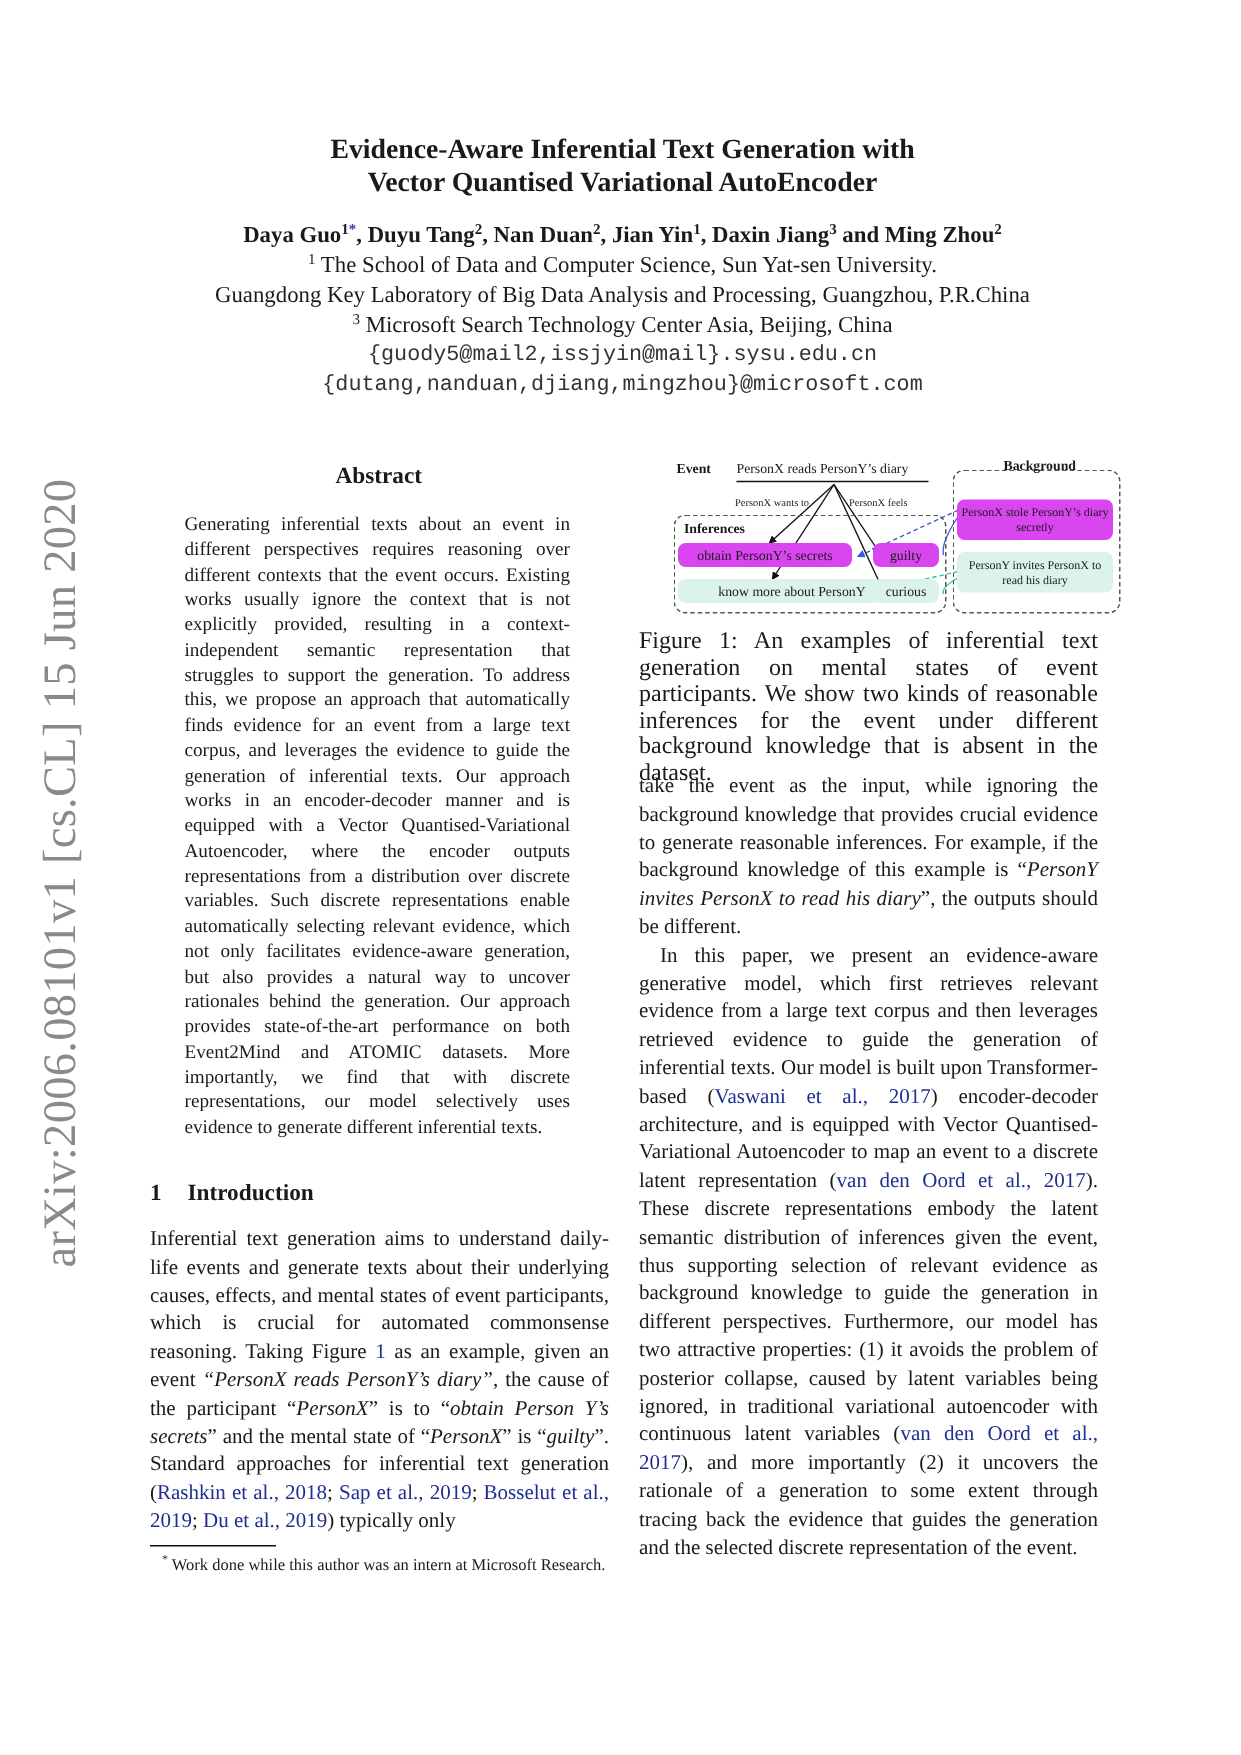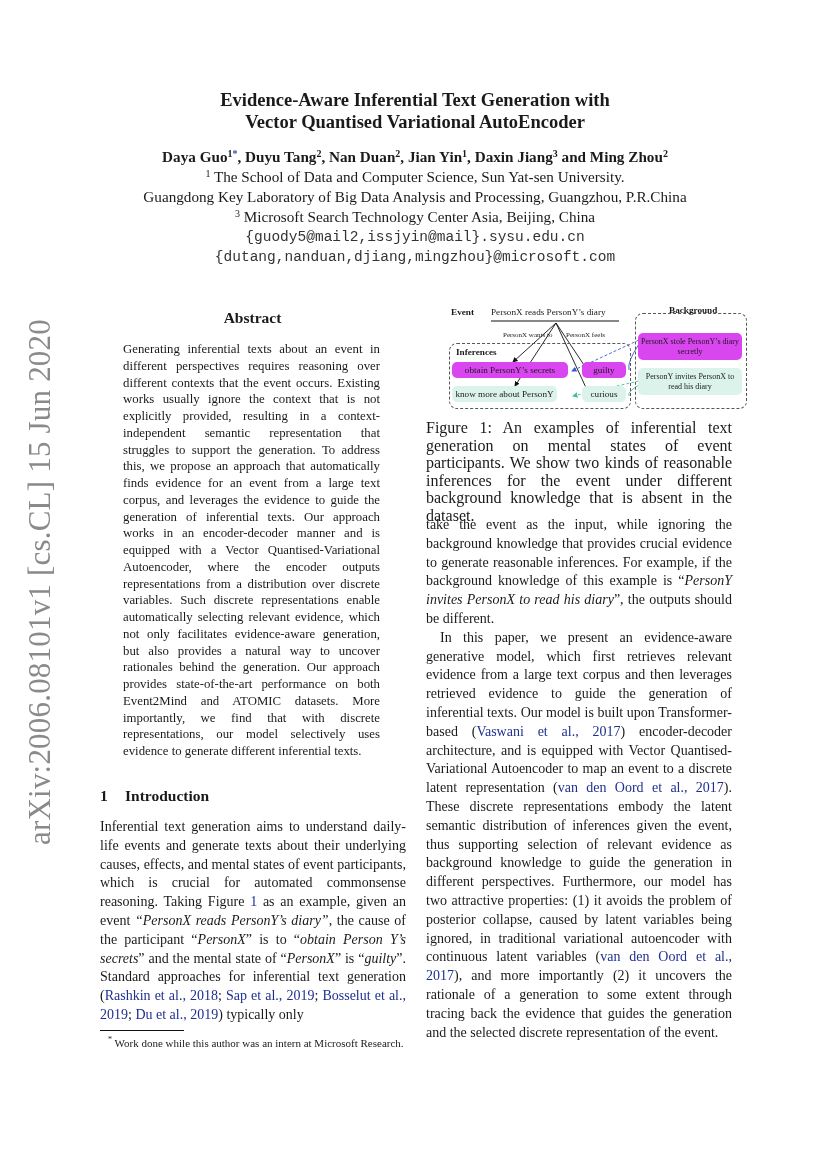--- a/index.html
+++ b/index.html
@@ -93,26 +93,26 @@
     <line x1="111" y1="21" x2="70" y2="84" stroke="#111" stroke-width="0.9" marker-end="url(#ah)"></line>
     <line x1="111" y1="21" x2="141" y2="66" stroke="#111" stroke-width="0.9" marker-end="url(#ah)"></line>
     <line x1="111" y1="21" x2="143" y2="90" stroke="#111" stroke-width="0.9" marker-end="url(#ah)"></line>
     <line x1="194" y1="38" x2="127" y2="69" stroke="#3a5bd0" stroke-width="0.9" stroke-dasharray="3,2" marker-end="url(#ahb)"></line>
     <path d="M194 42 Q182 60 184 68" stroke="#3a5bd0" stroke-width="0.9" fill="none"></path>
     <line x1="194" y1="79" x2="128" y2="94" stroke="#3cc39a" stroke-width="0.9" stroke-dasharray="3,2" marker-end="url(#ahg)"></line>
     <path d="M194 83 Q182 90 184 94" stroke="#3cc39a" stroke-width="0.9" fill="none"></path>
   </svg>
   <div class="lbl bold" style="left:6px;top:5px;">Event</div>
   <div class="lbl" style="left:46px;top:5px;">PersonX reads PersonY’s diary</div>
-  <div class="lbl small" style="left:38px;top:29px;padding-left:20px;">PersonX wants to</div>
+  <div class="lbl small" style="left:25px;top:29px;padding-left:20px;">PersonX wants to</div>
   <div class="lbl small" style="left:121px;top:29px;">PersonX feels</div>
   <div class="dash" style="left:4px;top:41px;width:180px;height:64px;"></div>
   <div class="lbl bold" style="left:11px;top:45px;">Inferences</div>
   <div class="box blue" style="left:7px;top:60px;width:116px;height:16px;">obtain PersonY’s secrets</div>
-  <div class="box green" style="left:7px;top:84px;width:105px;height:16px;">know more about PersonY</div>
+  <div class="box green" style="left:7px;top:84px;width:118px;height:16px;padding-left:17px;">know more about PersonY</div>
   <div class="box blue" style="left:137px;top:60px;width:44px;height:16px;">guilty</div>
   <div class="box green" style="left:137px;top:84px;width:44px;height:16px;">curious</div>
   <div class="dash" style="left:190px;top:11px;width:110px;height:94px;"></div>
   <div class="lbl bold" style="left:224px;top:3px;">Background</div>
   <div class="box blue" style="left:193px;top:31px;width:104px;height:27px;font-size:8px;line-height:10px;">PersonX stole PersonY’s diary secretly</div>
   <div class="box green" style="left:193px;top:66px;width:104px;height:27px;font-size:8px;line-height:10px;">PersonY invites PersonX to read his diary</div>
 </div>
 <div class="abs caption">Figure 1: An examples of inferential text generation on mental states of event participants. We show two kinds of reasonable inferences for the event under different background knowledge that is absent in the dataset.</div>
 
 <div class="abs col-text intro-right">

